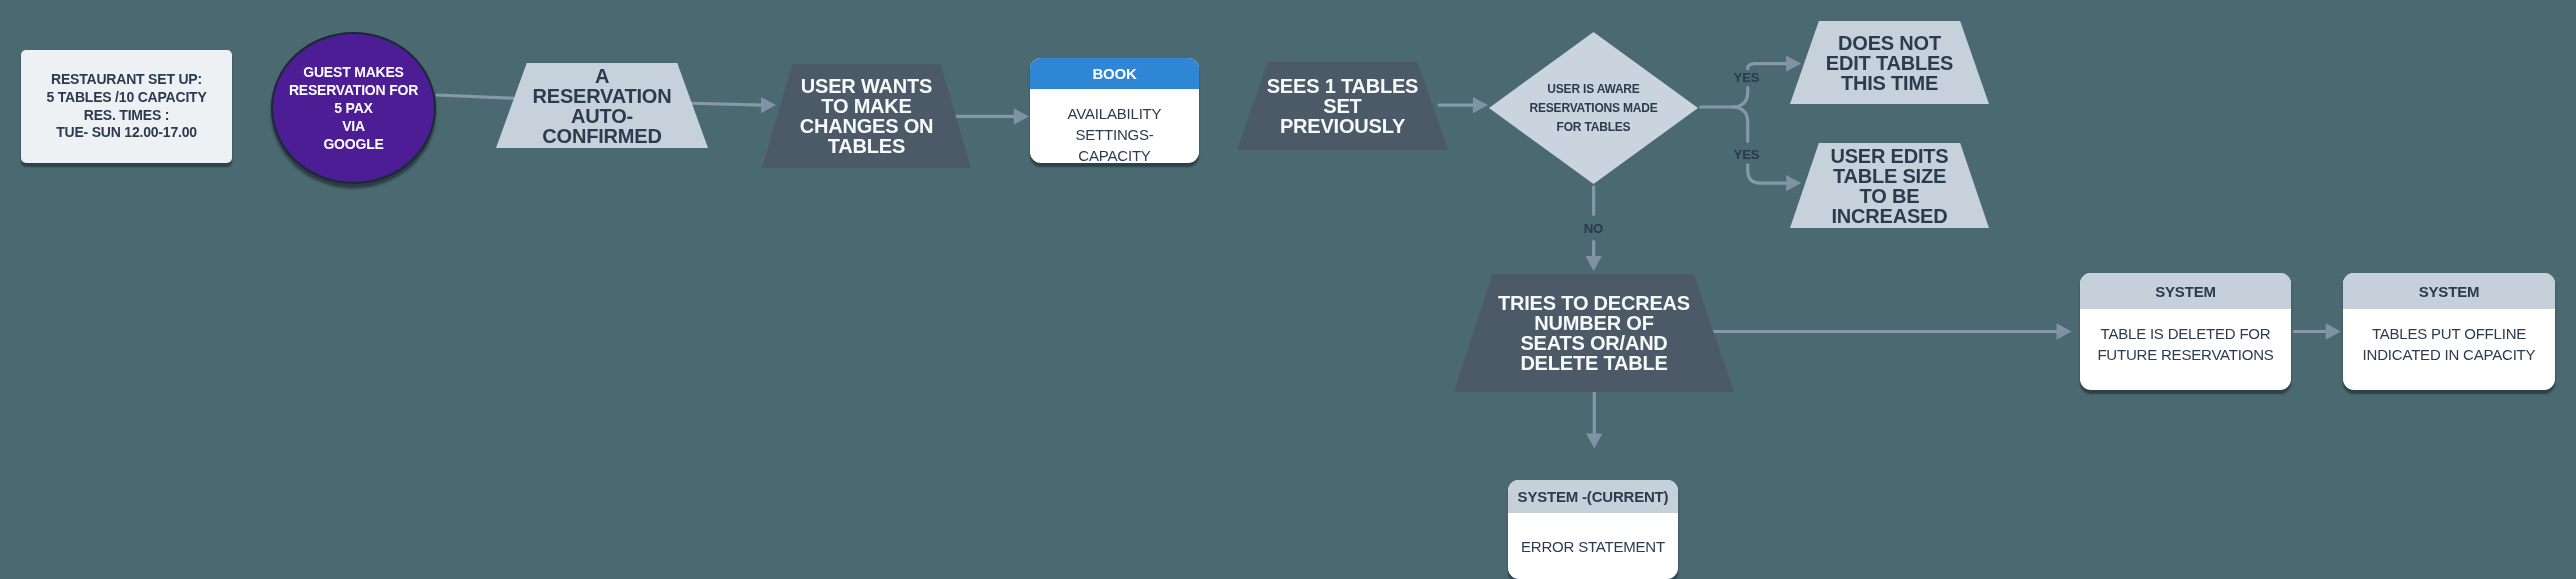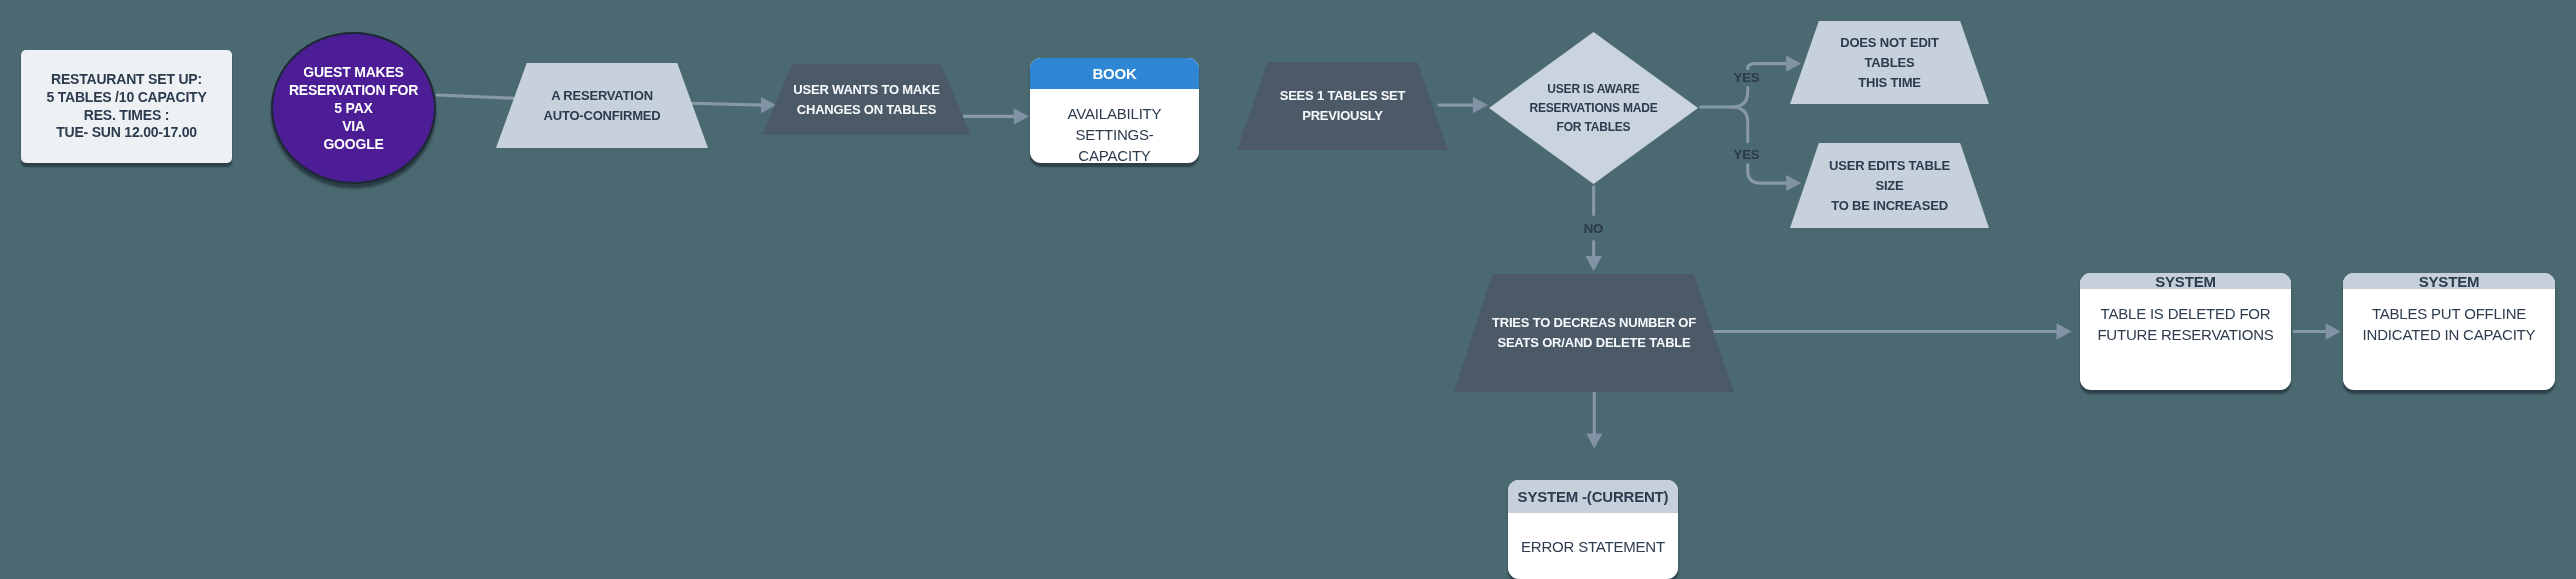--- a/index.html
+++ b/index.html
@@ -22,21 +22,21 @@
   }
   .rect-plain {
     background:#EDF1F4; color:#2C3B4E; font-weight:bold; font-size:14px; line-height:17.6px;
     border-radius:5px; box-shadow:0 3.8px 1.9px rgba(12,18,26,0.45);
   }
   .circle {
     background:#4c1d95; color:#FDFEFE; font-weight:bold; font-size:14px; line-height:18px;
     border-radius:50%; border:2.5px solid #1C2935; box-shadow:0 4.4px 2.5px rgba(10,16,24,0.5);
   }
   .trap { clip-path: polygon(14.5% 0, 85.5% 0, 100% 100%, 0 100%); padding:0 28px;
-    font-weight:bold; font-size:13px; line-height:20px;
+    font-weight:bold; font-size:20px; line-height:20px;
     filter: drop-shadow(0 3.8px 1.3px rgba(12,18,26,0.55)); }
   .trap-wide { clip-path: polygon(13.7% 0, 85.6% 0, 100% 100%, 0 100%); }
   .light { background:#C6D1DB; color:#2C3B4E; }
   .dark  { background:#4C5A68; color:#F7FAFC; filter: drop-shadow(0 3.8px 1.3px rgba(8,12,18,0.65)) drop-shadow(0 0 0.6px rgba(8,12,18,0.8)); }
   .diamond {
     clip-path: polygon(50% 0, 100% 50%, 50% 100%, 0 50%);
     background:#C9D4DE; color:#2C3B4E; font-weight:bold; font-size:12px; line-height:19px;
     padding:0 33px; filter: drop-shadow(0 3.8px 1.3px rgba(10,16,24,0.6));
   }
   .card {
@@ -57,31 +57,31 @@
   .card-body.centered { display:flex; align-items:center; justify-content:center; padding-top:0; }
   .flow-label {
     position:absolute; z-index:2; width:63px; text-align:center;
     color:#2A394C; font-weight:bold; font-size:13.2px; letter-spacing:-0.2px;
   }
 
   
   #n-setup  { left:21px;   top:50px;  width:211px; height:113px; }
   #n-guest  { left:271px;  top:32px;  width:165px; height:152px; }
   #n-auto   { left:496px;  top:63px; width:212px; height:85px; }
-  #n-wants  { left:762px; top:64px; width:209px; height:71px; }
+  #n-wants  { left:762px; top:64px; width:209px; height:104px; }
   #n-book   { left:1030px; top:58px;  width:169px; height:105px; }
   #n-book .card-header { height:31px; }
   #n-sees   { left:1237px; top:62px;  width:211px; height:88px; }
   #n-aware  { left:1489px; top:32px;  width:209px; height:152px; }
   #n-noedit { left:1790px; top:21px;  width:199px; height:83px; }
   #n-edits  { left:1790px; top:143px; width:199px; height:85px; }
   #n-tries  { left:1454px; top:274px; width:280px; height:118px; }
   #n-sys1   { left:2080px; top:273px; width:211px; height:117px; }
   #n-sys2   { left:2343px; top:273px; width:212px; height:117px; }
-  #n-sys1 .card-header, #n-sys2 .card-header { height:16px; }
+  #n-sys1 .card-header, #n-sys2 .card-header { height:36px; }
   #n-syscur { left:1508px; top:452px; width:170px; height:99px;margin-top:28px; }
   #n-syscur .card-header { height:33px; }
   #lbl-yes-top    { left:1715px; top:70px; }
   #lbl-yes-bottom { left:1715px; top:147px; }
   #lbl-no         { left:1562px; top:221px; }
 </style>
 </head>
 <body>
 
 <div class="canvas">

